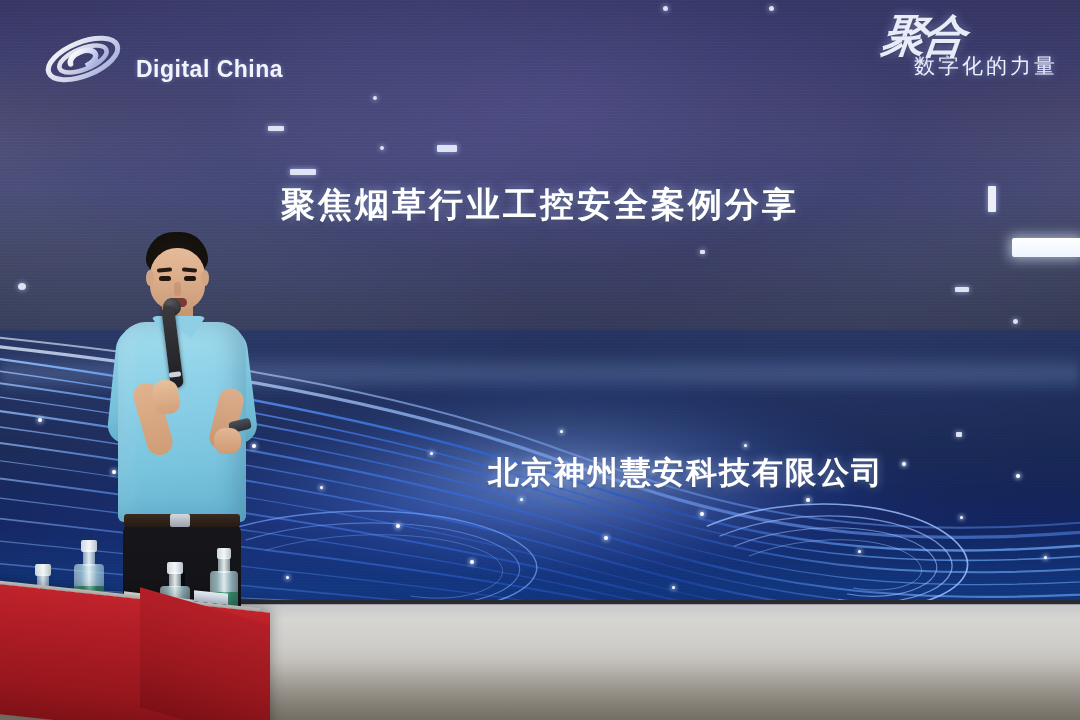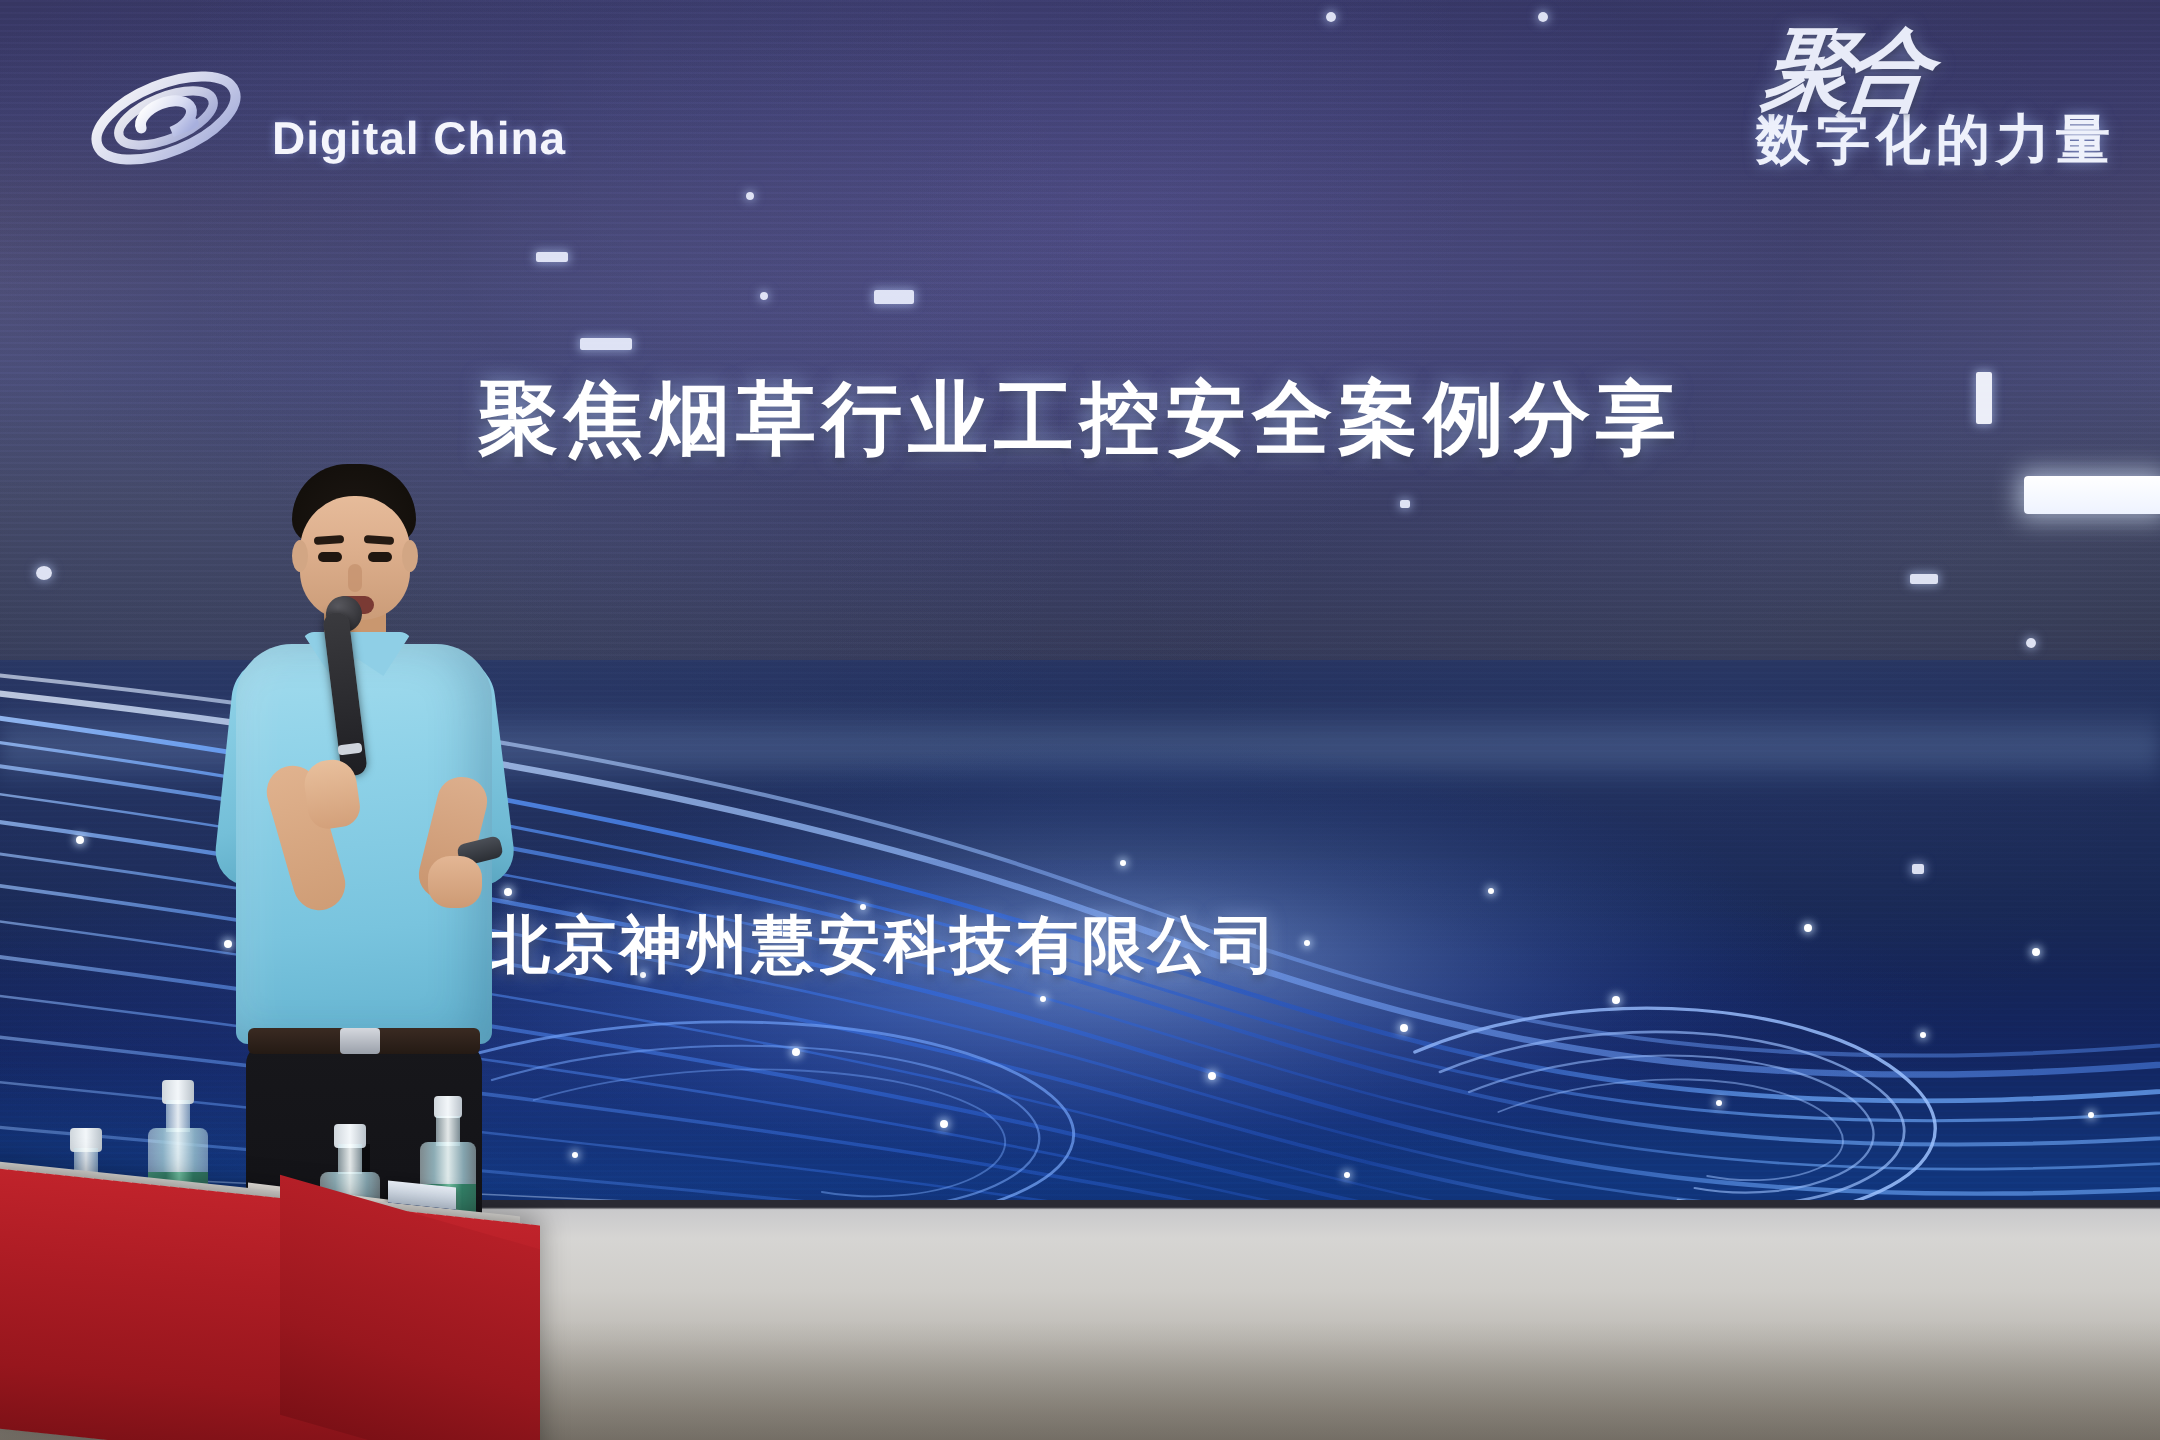--- a/index.html
+++ b/index.html
@@ -146,35 +146,35 @@
     font-weight: 700;
     font-style: italic;
     color: #e8ebf8;
     letter-spacing: -4px;
     line-height: 0.9;
     text-shadow: 1px 1px 4px rgba(0,0,0,0.35), 0 0 8px rgba(180,200,255,0.5);
     margin-right: 96px;
     transform: skewX(-6deg);
   }
   .juhe-sub {
-    font-size: 27px;
-    font-weight: 700;
+    font-size: 21px;
+    font-weight: 400;
     color: #eef1fb;
     letter-spacing: 3px;
     margin-top: -4px;
     text-shadow: 0 0 7px rgba(170,195,255,0.55);
   }
 
   
   .slide-title {
     position: absolute;
     left: 0; top: 182px;
     width: 1080px;
     text-align: center;
-    font-size: 40px;
+    font-size: 34px;
     font-weight: 700;
     color: #ffffff;
     letter-spacing: 3px;
     text-shadow:
       0 0 10px rgba(175,200,255,0.6),
       0 2px 5px rgba(0,0,0,0.4);
   }
   .slide-date {
     position: absolute;
     left: 0; top: 348px;
@@ -183,21 +183,21 @@
     font-size: 29px;
     font-weight: 700;
     color: #f6f7ff;
     letter-spacing: 1px;
     text-shadow: 0 0 8px rgba(170,195,255,0.55);
   }
   .slide-company {
     position: absolute;
     left: 0; top: 452px;
     width: 884px;
-    text-align: center;
+    text-align: right;
     font-size: 31px;
     font-weight: 700;
     color: #ffffff;
     letter-spacing: 2px;
     text-shadow: 0 0 9px rgba(175,200,255,0.6), 0 2px 4px rgba(0,0,0,0.35);
   }
 
   
   .edge-light {
     position: absolute;

